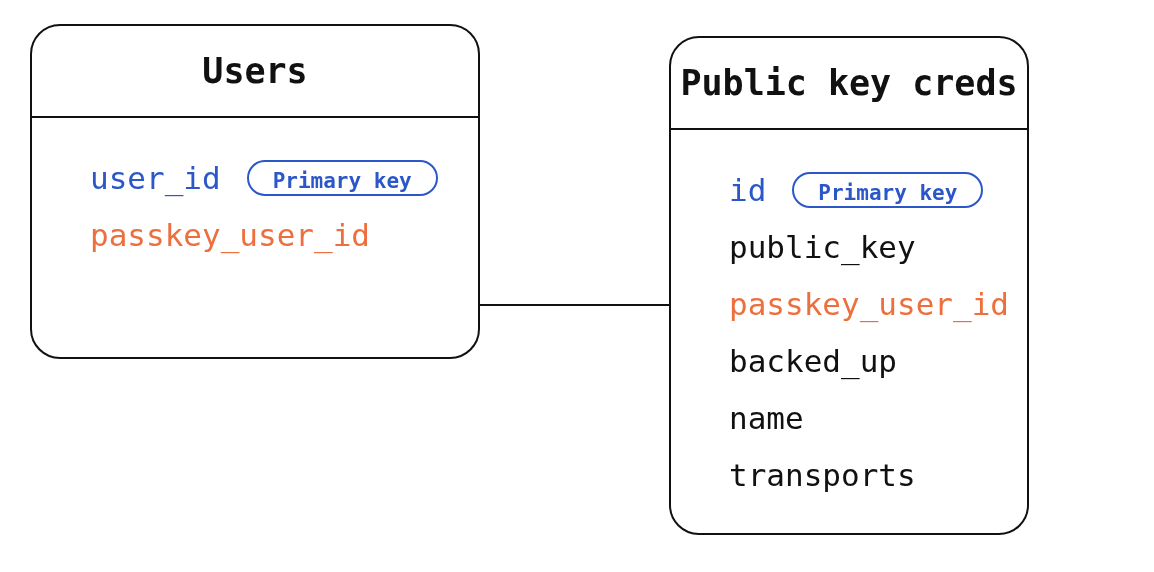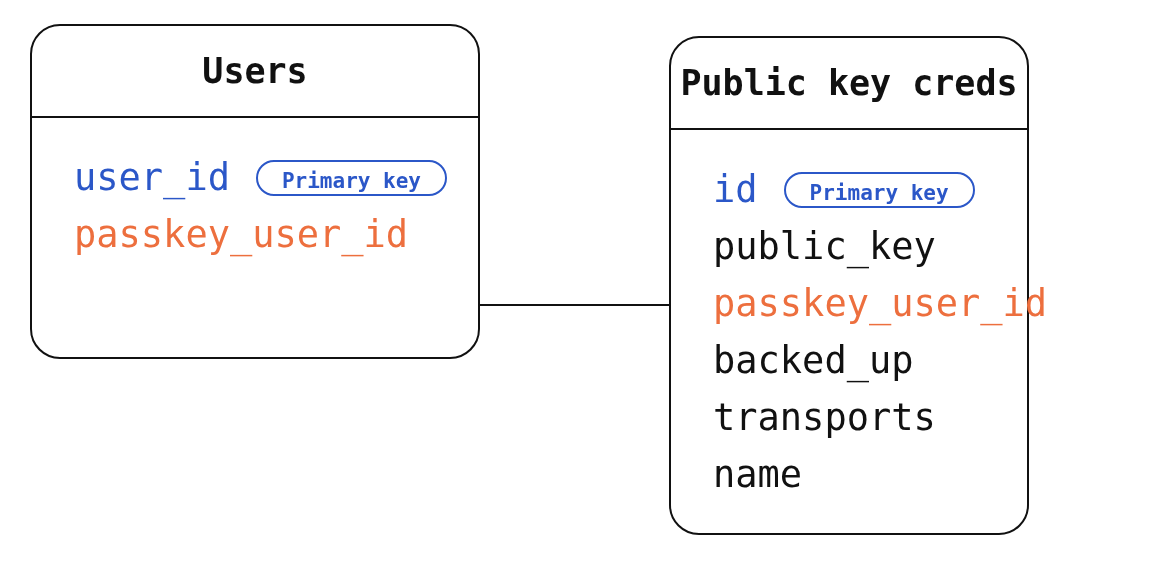--- a/index.html
+++ b/index.html
@@ -41,21 +41,21 @@
     color: var(--text);
     white-space: nowrap;
   }
   .entity-body { padding: 31px 16px 0 42px; }
   .field-row {
     height: 57px;
     display: flex;
     align-items: center;
     white-space: nowrap;
   }
-  .field-name { font-size: 37px; color: var(--text); }
+  .field-name { font-size: 31px; color: var(--text); margin-left: 16px; }
   .field-name.pk { color: var(--primary-key-accent); }
   .field-name.fk { color: var(--foreign-key-accent); }
   .badge {
     margin-left: 26px;
     display: inline-flex;
     align-items: center;
     justify-content: center;
     height: 36px;
     padding: 8px 24px 2px 24px;
     border: 2px solid var(--primary-key-accent);
@@ -104,21 +104,21 @@
       <div class="field-row">
         <span class="field-name">public_key</span>
       </div>
       <div class="field-row">
         <span class="field-name fk">passkey_user_id</span>
       </div>
       <div class="field-row">
         <span class="field-name">backed_up</span>
       </div>
       <div class="field-row">
-        <span class="field-name">transports</span>
+        <span class="field-name">name</span>
       </div>
       <div class="field-row">
-        <span class="field-name">name</span>
+        <span class="field-name">transports</span>
       </div>
     </div>
   </div>
 
 </div>
 
 </body></html>

